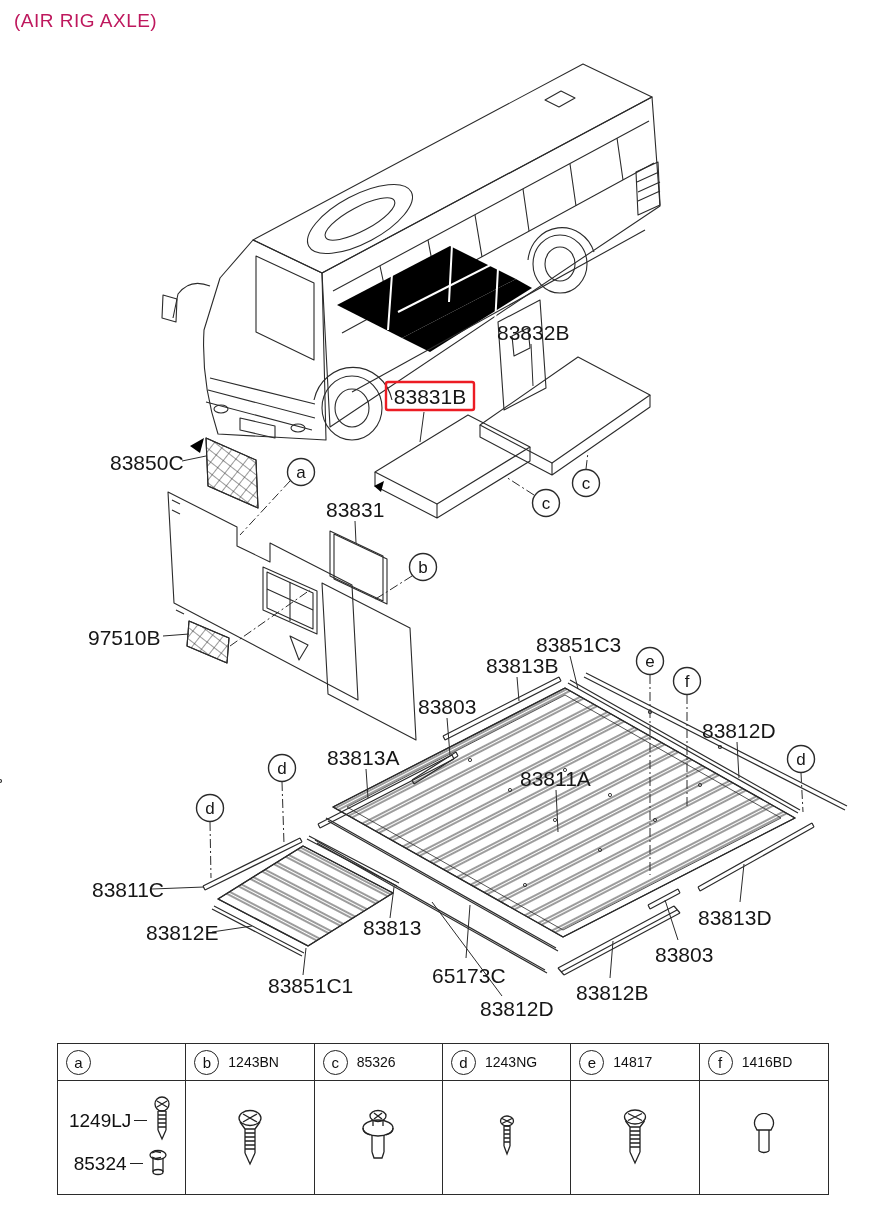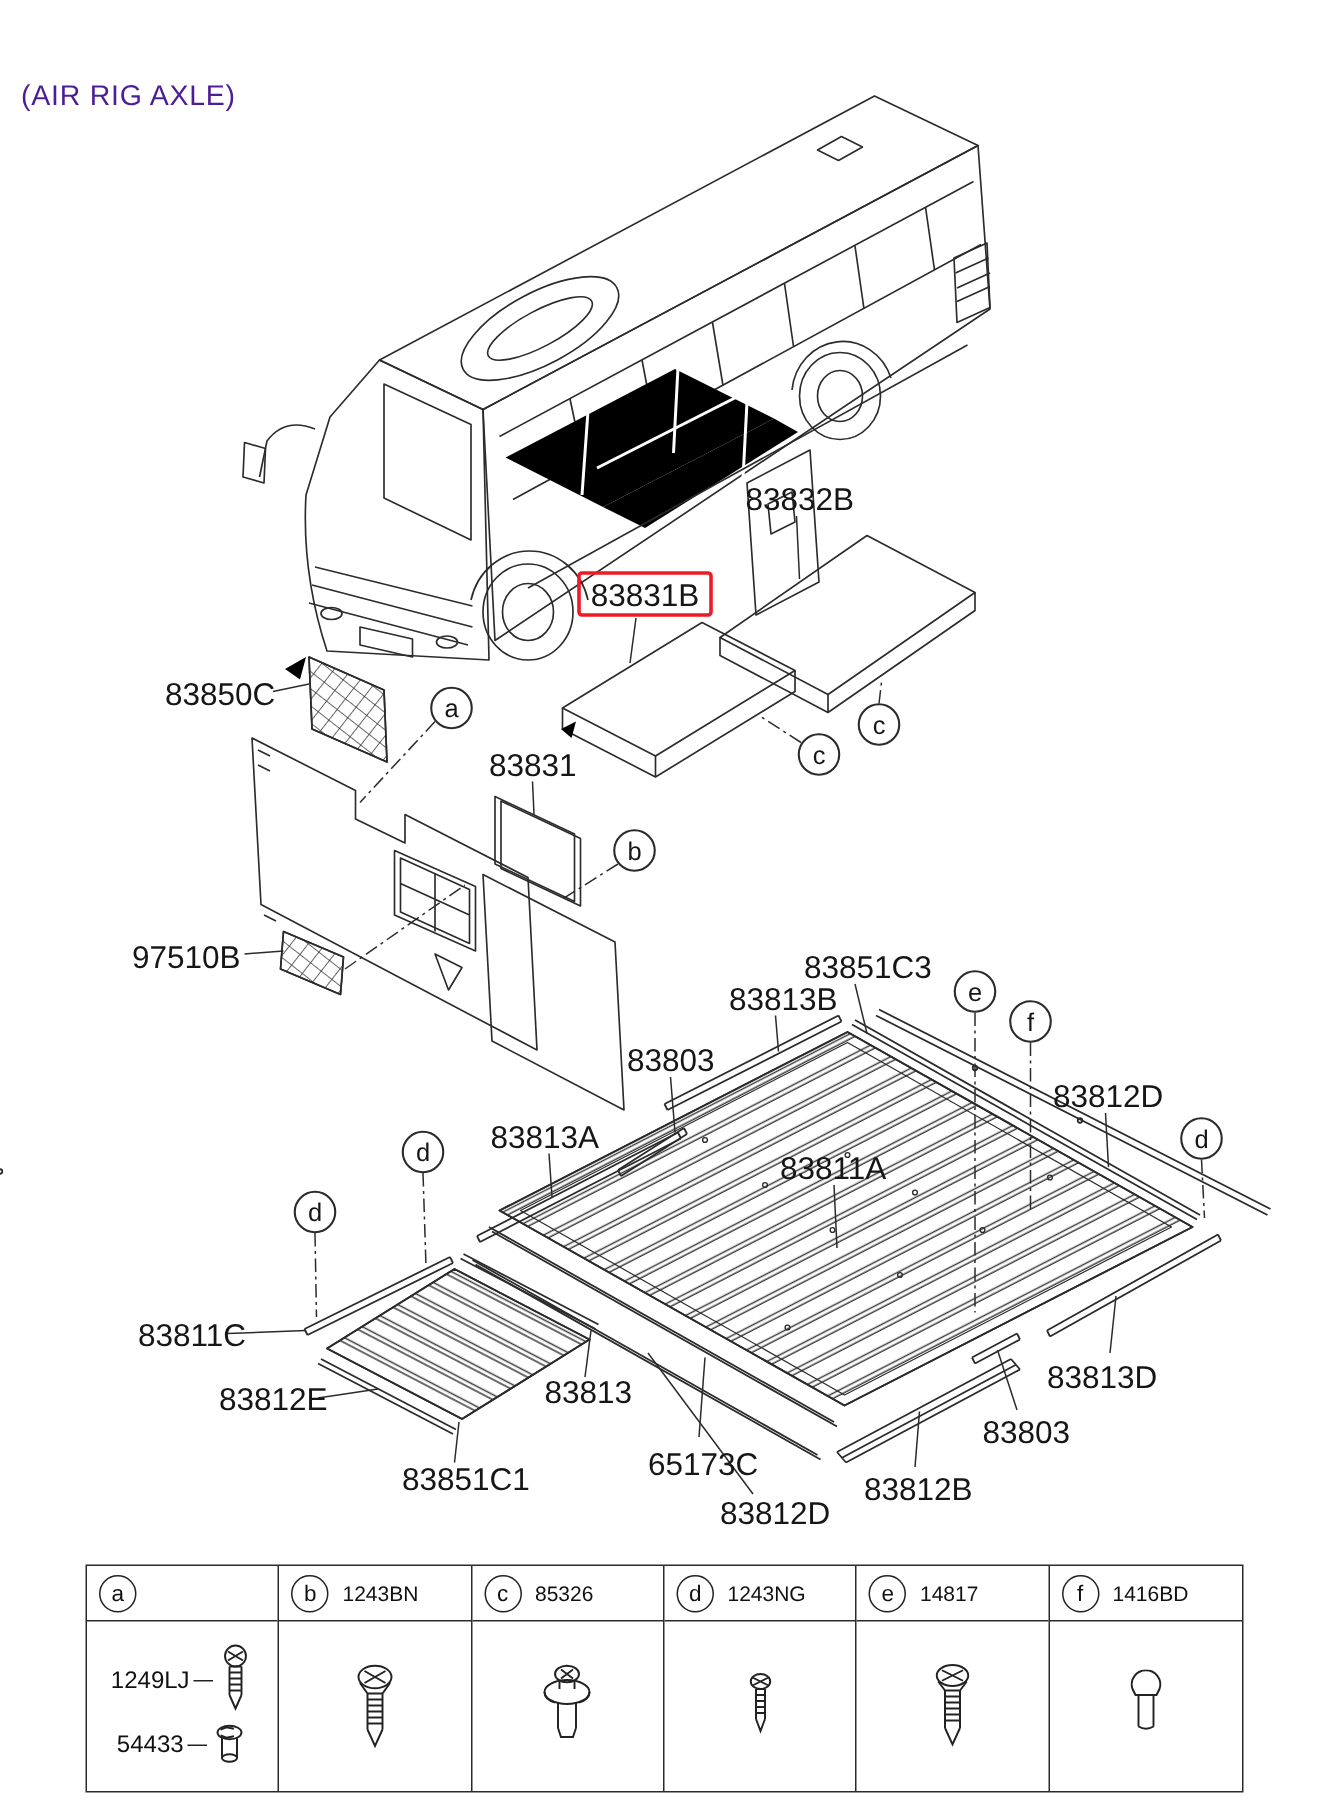--- a/index.html
+++ b/index.html
@@ -1,33 +1,33 @@
 <!DOCTYPE html>
 <html><head>
 <meta charset="utf-8">
 <style>
   html,body{margin:0;padding:0;background:#ffffff;}
   body{width:886px;height:1211px;position:relative;font-family:"Liberation Sans",sans-serif;color:#111;}
-  #page-title{position:absolute;left:14px;top:10px;font-size:19px;letter-spacing:.5px;color:#4c1d95;margin-top:44px;}
+  #page-title{position:absolute;left:14px;top:10px;font-size:19px;letter-spacing:.5px;color:#be185d;}
   #diagram{position:absolute;left:0;top:0;}
   svg text{font-family:"Liberation Sans",sans-serif;}
   .part-label{font-size:21px;fill:#161616;}
   .callout-letter{font-size:17px;fill:#161616;}
   .hl-label{font-size:21px;fill:#161616;}
   
   #legend{position:absolute;left:57px;top:1043px;width:772px;height:152px;border:1.6px solid #2b2b2b;display:grid;grid-template-columns:repeat(6,1fr);box-sizing:border-box;background:#fff;}
   .col{border-right:1.3px solid #2b2b2b;display:flex;flex-direction:column;box-sizing:border-box;}
   .col:last-child{border-right:none;}
   .col-head{height:37px;border-bottom:1.3px solid #2b2b2b;display:flex;align-items:center;gap:9px;padding-left:8px;box-sizing:border-box;}
   .circ{width:23px;height:23px;border:1.4px solid #222;border-radius:50%;display:flex;align-items:center;justify-content:center;font-size:15px;flex:0 0 auto;}
   .pno{font-size:14px;}
   .col-body{flex:1;display:flex;align-items:center;justify-content:center;}
   .a-body{flex-direction:column;gap:2px;align-items:center;justify-content:center;}
   .a-row{display:flex;align-items:center;gap:3px;}
-  .a-lbl{font-size:16px;}
+  .a-lbl{font-size:19px;}
   .dash{width:13px;border-top:1.5px solid #222;display:inline-block;}
   .ic{stroke:#222;fill:none;stroke-width:1.3;}
 </style>
 </head>
 <body>
 
 <div id="page-title">(AIR RIG AXLE)</div>
 
 <svg id="diagram" width="886" height="1043" viewBox="0 0 886 1043">
   <defs>
@@ -315,21 +315,21 @@
       <div class="a-row">
         <span class="a-lbl">1249LJ</span>
         <span class="dash"></span>
         <svg class="ic" width="24" height="50" viewBox="0 0 24 50">
           <circle cx="12" cy="8" r="7"></circle>
             <path d="M7,5 L17,11 M17,5 L7,11"></path>
           <path d="M8,15 H16 M8,15 V34 M16,15 V34 M8,19 H16 M8,23 H16 M8,27 H16 M8,31 H16 M8,34 L12,43 L16,34"></path>
         </svg>
       </div>
       <div class="a-row">
-        <span class="a-lbl">54433</span>
+        <span class="a-lbl">85324</span>
         <span class="dash"></span>
         <svg class="ic" width="24" height="32" viewBox="0 0 24 32">
           <ellipse cx="12" cy="7" rx="8" ry="4.5"></ellipse>
           <path d="M6,5 L10,3.5 L15,4.5 M6,9 L10,10.5 L15,9.5"></path>
           <path d="M7,10 V24 M17,10 V24"></path>
           <ellipse cx="12" cy="24" rx="5" ry="2.5"></ellipse>
         </svg>
       </div>
     </div>
   </div>

